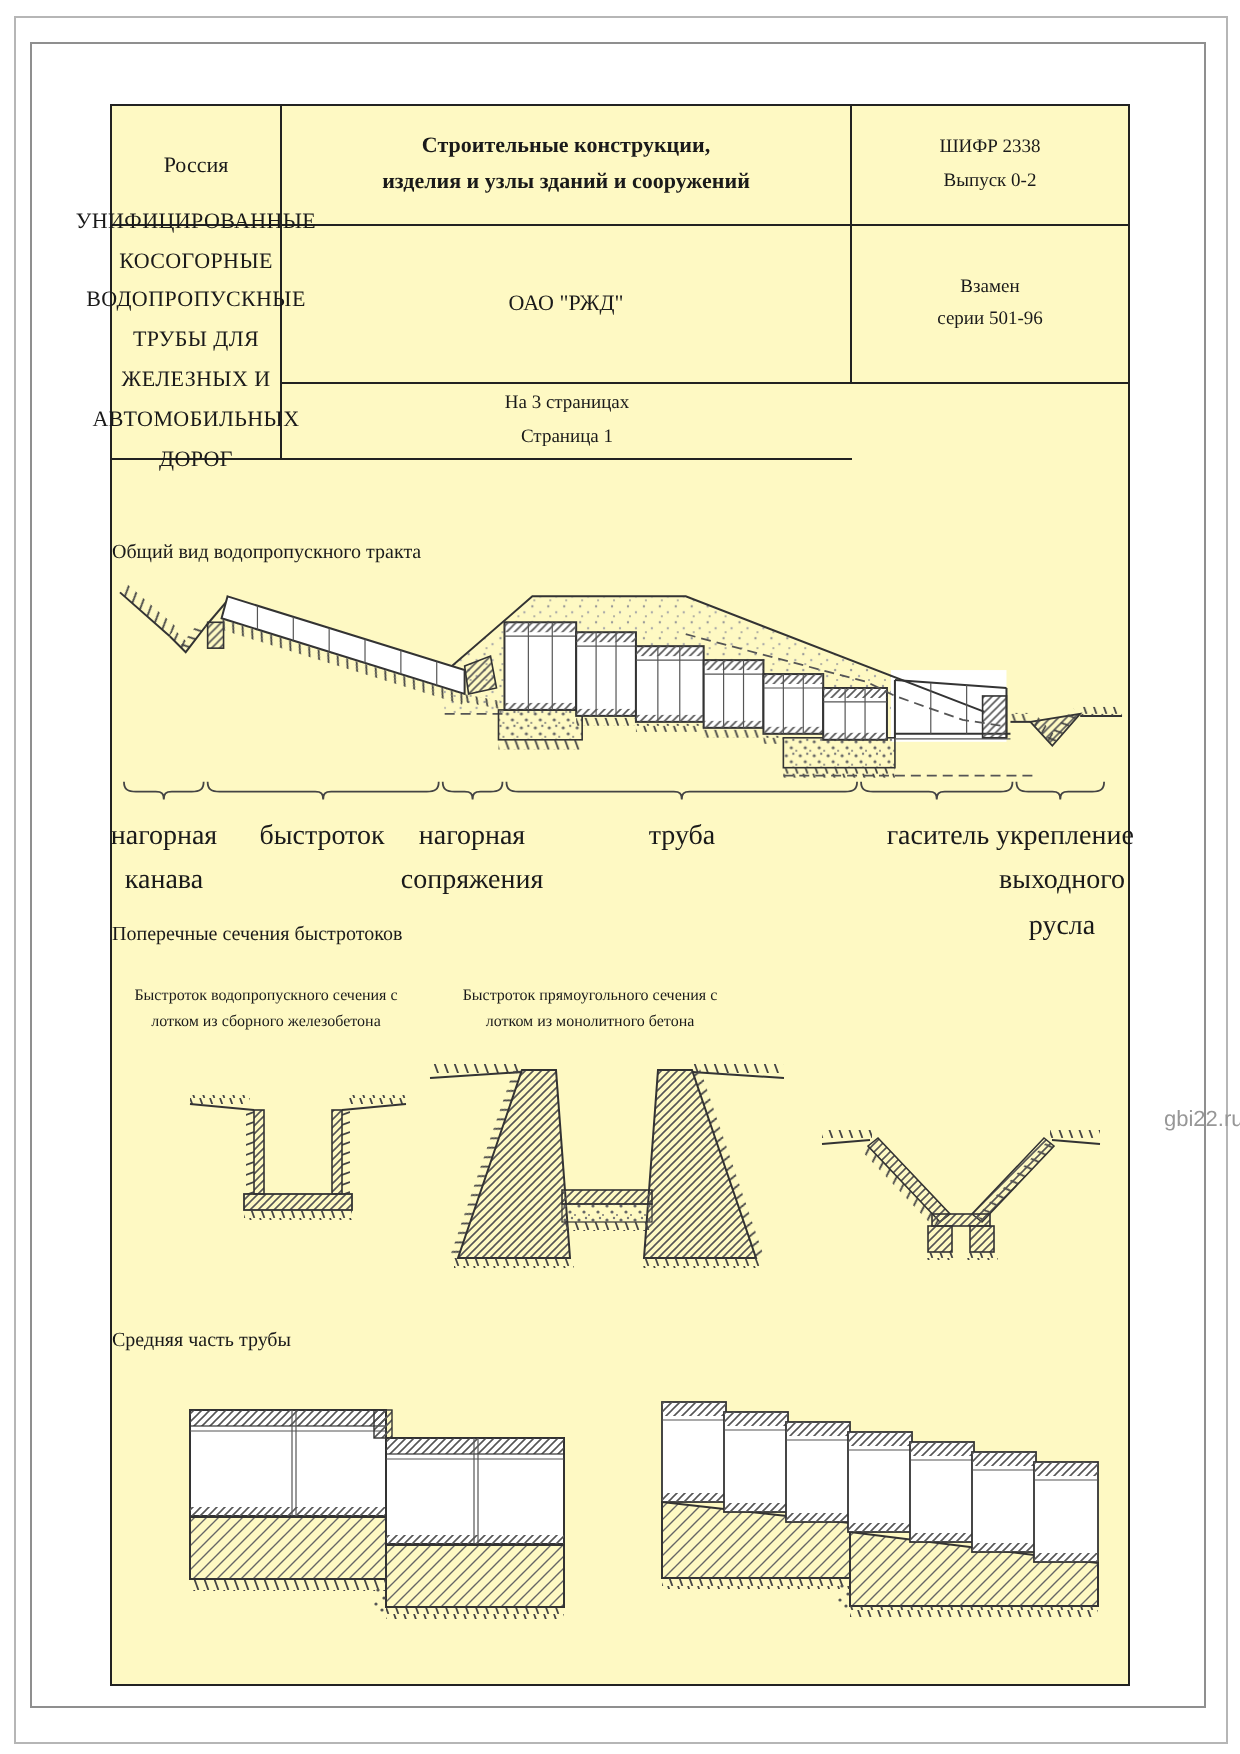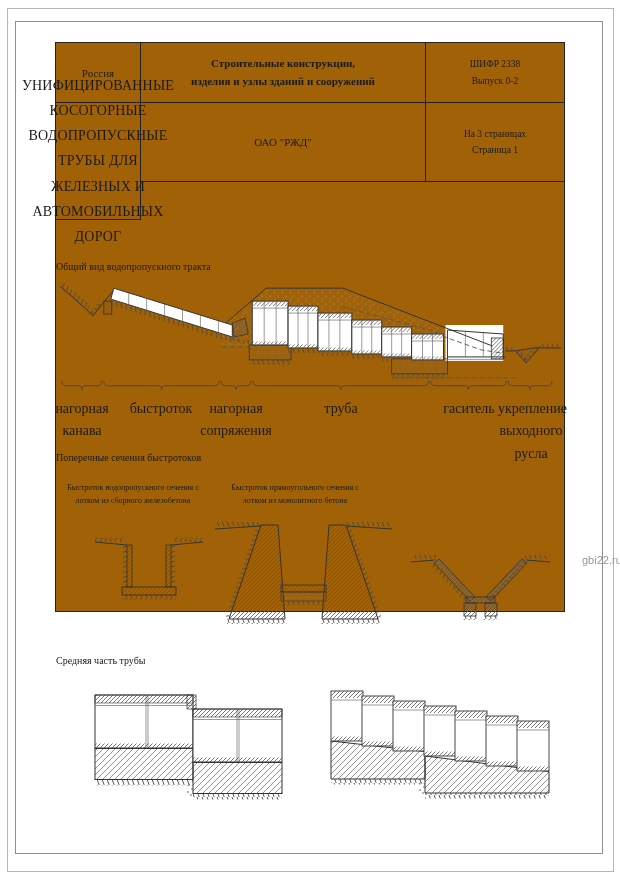--- a/index.html
+++ b/index.html
@@ -3,32 +3,32 @@
 <meta charset="utf-8">
 <style>
   html,body { margin:0; padding:0; }
   body {
     width:620px; height:877px; position:relative; background:#ffffff;
     font-family:"Liberation Serif","DejaVu Serif",serif; color:#1a1a1a;
     overflow:hidden;
   }
   .border-outer { position:absolute; left:7px; top:8px; right:6px; bottom:5px; border:1px solid #b6b6b6; }
   .border-inner { position:absolute; left:15px; top:21px; right:17px; bottom:23px; border:1px solid #8f8f8f; }
-  .content { position:absolute; left:55px; top:42px; width:510px; height:570px;
-             border:1.6px solid #222; box-sizing:border-box; background:#a16207; }
+  .content { position:absolute; left:55px; top:52px; width:510px; height:791px;
+             border:1.6px solid #222; box-sizing:border-box; background:#fef9c3; }
   .htable { display:grid; grid-template-columns:85px 285px 1fr; grid-template-rows:60px 79px 38px; width:100%; }
   .cell { border-right:1.4px solid #222; border-bottom:1.4px solid #222;
           display:flex; align-items:center; justify-content:center; text-align:center;
           white-space:pre-line; box-sizing:border-box; padding:2px; }
   .last-col { border-right:none; }
   .c-doc { grid-row:2/4; }
   .f-left { font-size:11px; }
   .f-class { font-size:11px; font-weight:bold; line-height:1.55; }
   .f-right { font-size:9.5px; line-height:1.7; }
-  .f-doc { font-size:14px; line-height:1.8; letter-spacing:0.2px; max-width:274px; }
+  .f-doc { font-size:11px; line-height:1.8; letter-spacing:0.2px; max-width:274px; }
   .drawing { position:relative; width:100%; height:611px; }
   .dtitle { position:absolute; left:0; width:100%; text-align:left; font-size:10px; }
   .blab { position:absolute; font-size:14px; line-height:1.6; text-align:center; }
   .cslab { position:absolute; font-size:8px; line-height:1.65; text-align:center; }
   svg.draw { position:absolute; }
   svg .ln { stroke:#333; stroke-width:1; fill:none; }
   svg .tn { stroke:#555; stroke-width:0.6; fill:none; }
   svg .dsh { stroke:#555; stroke-width:0.9; fill:none; stroke-dasharray:5 3; }
   .watermark { position:absolute; left:582px; top:554px; font-family:"Liberation Sans","DejaVu Sans",sans-serif;
                font-size:11px; color:#979797; z-index:5; }
@@ -70,20 +70,22 @@
   <div class="htable">
     <div class="cell f-left">Россия</div>
     <div class="cell f-class">Строительные конструкции,
 изделия и узлы зданий и сооружений</div>
     <div class="cell f-right last-col">ШИФР 2338
 Выпуск 0-2</div>
     <div class="cell f-left">ОАО "РЖД"</div>
     <div class="cell c-doc">
       <div class="f-doc">УНИФИЦИРОВАННЫЕ КОСОГОРНЫЕ ВОДОПРОПУСКНЫЕ ТРУБЫ ДЛЯ ЖЕЛЕЗНЫХ И АВТОМОБИЛЬНЫХ ДОРОГ</div>
     </div>
+    <div class="cell f-right last-col">Взамен
+серии 501-96</div>
     <div class="cell f-right last-col">На 3 страницах
 Страница 1</div>
   </div>
 
   <div class="drawing">
 
     <div class="dtitle" style="top:41px">Общий вид водопропускного тракта</div>
 
     <svg class="draw" style="top:55px;left:1px" width="508" height="118" viewBox="0 0 510 118">
 

